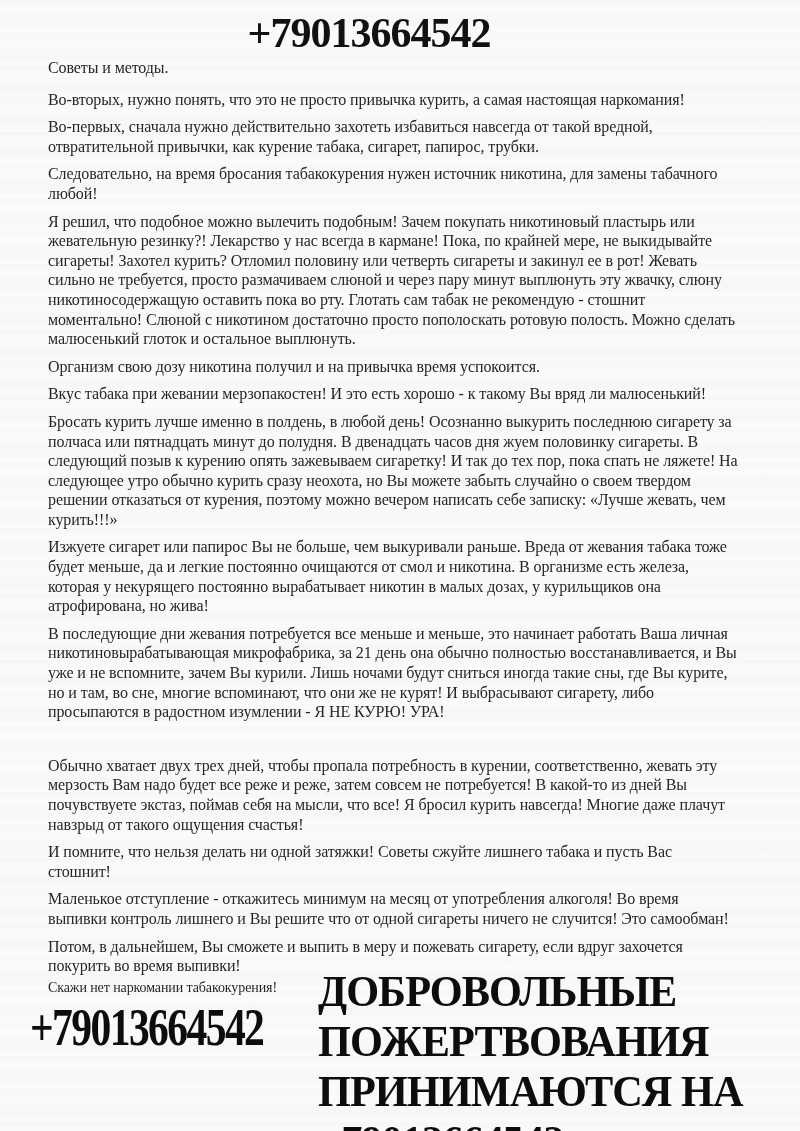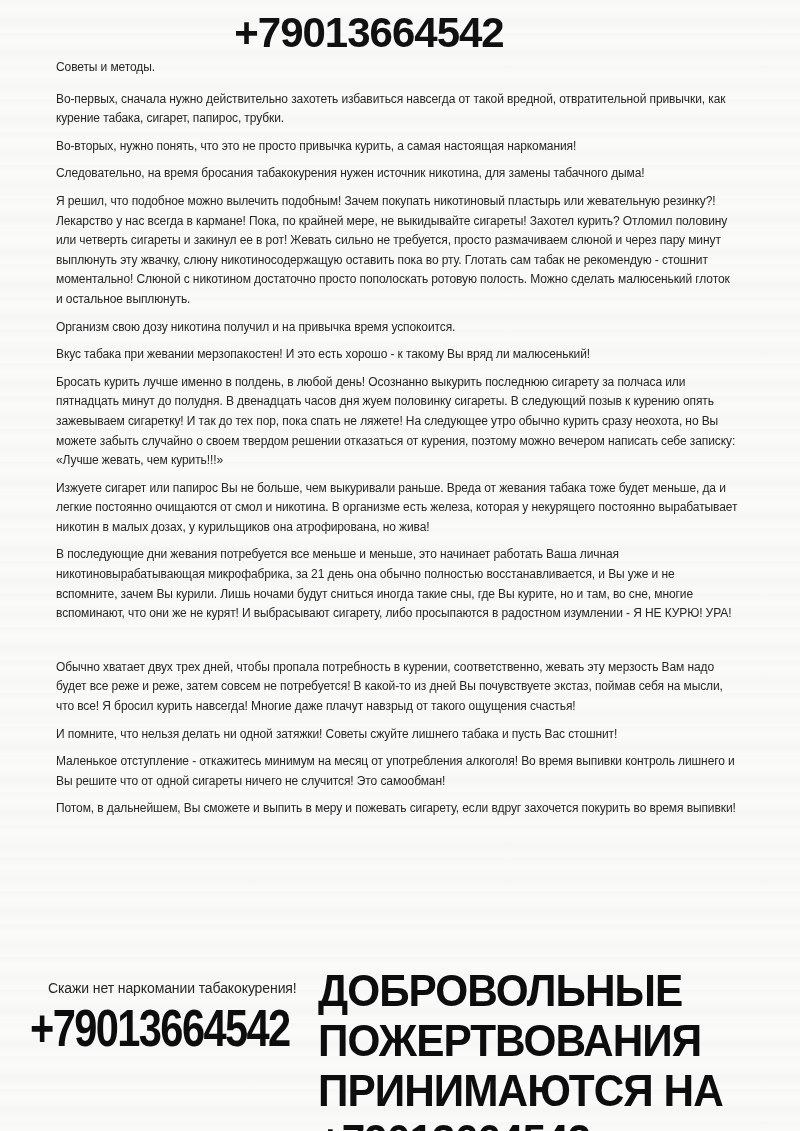--- a/index.html
+++ b/index.html
@@ -12,41 +12,41 @@
     width: 800px;
     height: 1131px;
     margin: 0 auto;
     background:
       repeating-linear-gradient(180deg,
         rgba(190,190,190,0.07) 0px,
         rgba(255,255,255,0) 9px,
         rgba(205,205,205,0.10) 21px,
         rgba(255,255,255,0) 33px),
       #fbfbfa;
-    font-family: Liberation Sans, sans-serif;
+    font-family: Liberation Serif, serif;
     color: #262626;
     overflow: hidden;
   }
   .header-phone {
     padding-top: 10px;
     padding-right: 62px;
     text-align: center;
     font-size: 42px;
     font-weight: bold;
     color: #111;
     letter-spacing: -1px;
     line-height: 46px;
   }
   .body-text {
     margin: 2px 62px 0 48px;
     width: 690px;
   }
   .body-text p {
-    margin: 0 0 8px 8px;
-    font-size: 12px;
+    margin: 0 0 8px 0;
+    font-size: 16px;
     line-height: 19.6px;
     letter-spacing: -0.1px;
   }
   .intro-line {
     margin-bottom: 12px !important;
   }
   .gap-before {
     margin-top: 34px !important;
   }
   .footer {
@@ -95,23 +95,23 @@
 </style>
 </head>
 <body>
 
 <div class="page">
 
   <div class="header-phone">+79013664542</div>
 
   <div class="body-text">
     <p class="intro-line">Советы и методы.</p>
+    <p>Во-вторых, нужно понять, что это не просто привычка курить, а самая настоящая наркомания!</p>
     <p>Во-первых, сначала нужно действительно захотеть избавиться навсегда от такой вредной, отвратительной привычки, как курение табака, сигарет, папирос, трубки.</p>
-    <p>Во-вторых, нужно понять, что это не просто привычка курить, а самая настоящая наркомания!</p>
-    <p>Следовательно, на время бросания табакокурения нужен источник никотина, для замены табачного дыма!</p>
+    <p>Следовательно, на время бросания табакокурения нужен источник никотина, для замены табачного любой!</p>
     <p>Я решил, что подобное можно вылечить подобным! Зачем покупать никотиновый пластырь или жевательную резинку?! Лекарство у нас всегда в кармане! Пока, по крайней мере, не выкидывайте сигареты! Захотел курить? Отломил половину или четверть сигареты и закинул ее в рот! Жевать сильно не требуется, просто размачиваем слюной и через пару минут выплюнуть эту жвачку, слюну никотиносодержащую оставить пока во рту. Глотать сам табак не рекомендую - стошнит моментально! Слюной с никотином достаточно просто пополоскать ротовую полость. Можно сделать малюсенький глоток и остальное выплюнуть.</p>
     <p>Организм свою дозу никотина получил и на привычка время успокоится.</p>
     <p>Вкус табака при жевании мерзопакостен! И это есть хорошо - к такому Вы вряд ли малюсенький!</p>
     <p>Бросать курить лучше именно в полдень, в любой день! Осознанно выкурить последнюю сигарету за полчаса или пятнадцать минут до полудня. В двенадцать часов дня жуем половинку сигареты. В следующий позыв к курению опять зажевываем сигаретку! И так до тех пор, пока спать не ляжете! На следующее утро обычно курить сразу неохота, но Вы можете забыть случайно о своем твердом решении отказаться от курения, поэтому можно вечером написать себе записку: «Лучше жевать, чем курить!!!»</p>
     <p>Изжуете сигарет или папирос Вы не больше, чем выкуривали раньше. Вреда от жевания табака тоже будет меньше, да и легкие постоянно очищаются от смол и никотина. В организме есть железа, которая у некурящего постоянно вырабатывает никотин в малых дозах, у курильщиков она атрофирована, но жива!</p>
     <p>В последующие дни жевания потребуется все меньше и меньше, это начинает работать Ваша личная никотиновырабатывающая микрофабрика, за 21 день она обычно полностью восстанавливается, и Вы уже и не вспомните, зачем Вы курили. Лишь ночами будут сниться иногда такие сны, где Вы курите, но и там, во сне, многие вспоминают, что они же не курят! И выбрасывают сигарету, либо просыпаются в радостном изумлении - Я НЕ КУРЮ! УРА!</p>
     <p class="gap-before">Обычно хватает двух трех дней, чтобы пропала потребность в курении, соответственно, жевать эту мерзость Вам надо будет все реже и реже, затем совсем не потребуется! В какой-то из дней Вы почувствуете экстаз, поймав себя на мысли, что все! Я бросил курить навсегда! Многие даже плачут навзрыд от такого ощущения счастья!</p>
     <p>И помните, что нельзя делать ни одной затяжки! Советы сжуйте лишнего табака и пусть Вас стошнит!</p>
     <p>Маленькое отступление - откажитесь минимум на месяц от употребления алкоголя! Во время выпивки контроль лишнего и Вы решите что от одной сигареты ничего не случится! Это самообман!</p>
     <p>Потом, в дальнейшем, Вы сможете и выпить в меру и пожевать сигарету, если вдруг захочется покурить во время выпивки!</p>

